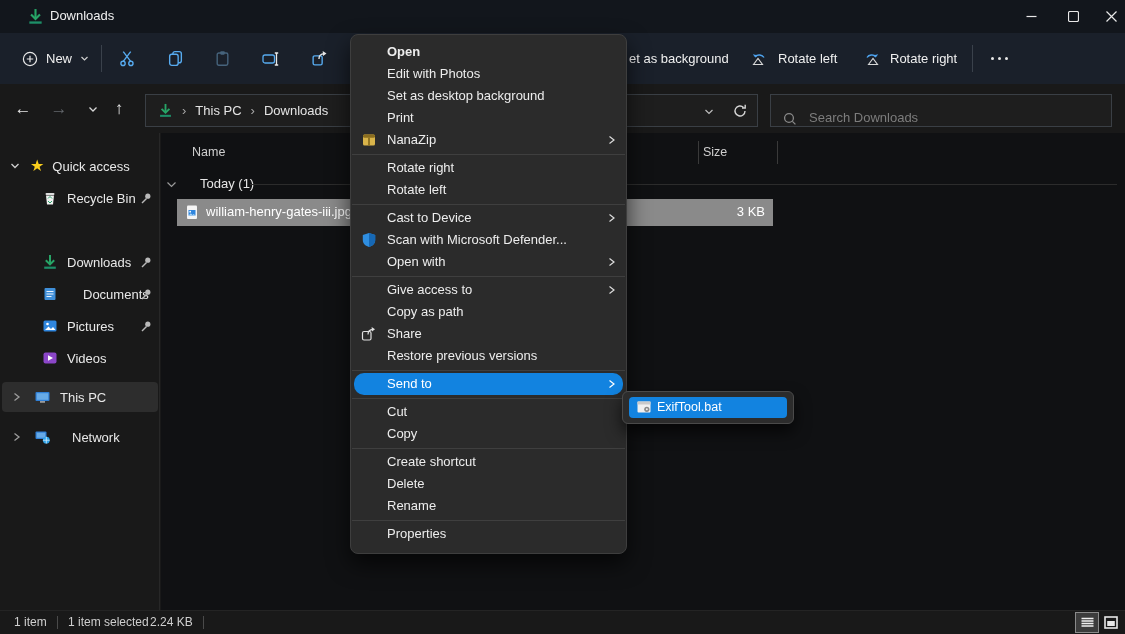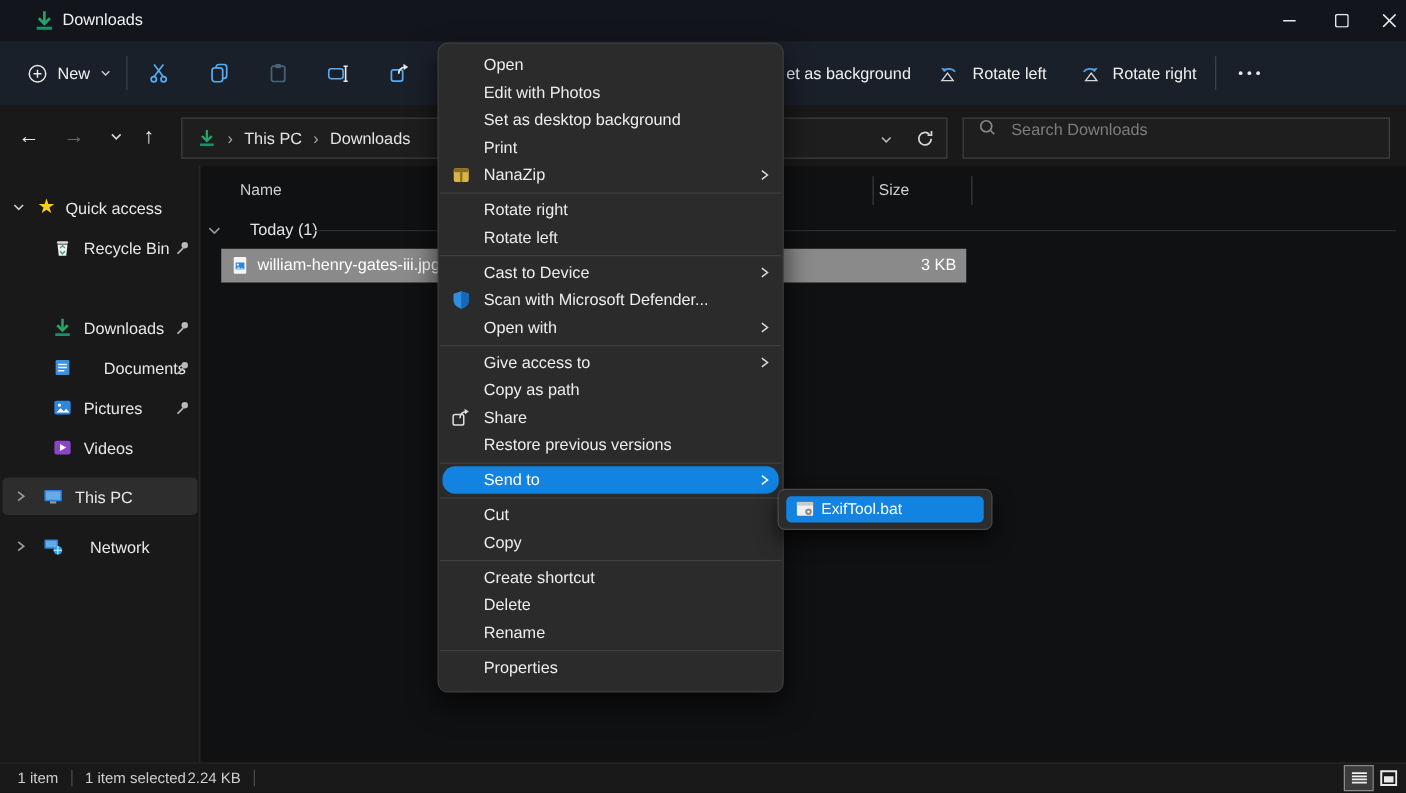--- a/index.html
+++ b/index.html
@@ -22,21 +22,21 @@
   .tbtn{position:absolute;top:9px;width:34px;height:33px;display:flex;align-items:center;justify-content:center;}
   .tlabelgrp{position:absolute;top:10px;height:31px;display:flex;align-items:center;gap:9px;font-size:13px;color:#f0f0f0;}
   .dots{display:flex;gap:4px;}
   .dots i{width:3px;height:3px;border-radius:50%;background:#e8e8e8;}
 
   
   .navrow{position:absolute;left:0;top:84px;width:1125px;height:49px;background:#191919;}
   .nbtn{position:absolute;top:10px;width:30px;height:30px;display:flex;align-items:center;justify-content:center;font-size:17px;color:#e6e6e6;}
   .addr{position:absolute;left:145px;top:10px;width:613px;height:33px;background:#1e1e1e;border:1px solid #3a3f45;box-sizing:border-box;display:flex;align-items:center;font-size:13px;color:#e4e4e4;}
   .crumb-sep{margin:0 9px;color:#a8a8a8;}
-  .searchbox{position:absolute;left:770px;top:10px;width:342px;height:33px;background:#1e1e1e;border:1px solid #3a3f45;box-sizing:border-box;display:flex;align-items:flex-start;padding-left:12px;gap:10px;}
+  .searchbox{position:absolute;left:770px;top:10px;width:342px;height:33px;background:#1e1e1e;border:1px solid #3a3f45;box-sizing:border-box;display:flex;align-items:flex-end;padding-left:12px;gap:10px;}
   .searchbox input{background:transparent;border:none;outline:none;color:#cfcfcf;font-size:13px;width:260px;font-family:inherit;}
   .searchbox input::placeholder{color:#7d7d7d;}
 
   
   .sidebar{position:absolute;left:0;top:133px;width:160px;height:477px;background:#191919;border-right:1px solid #272727;box-sizing:border-box;}
   .srow{position:absolute;left:2px;width:156px;height:30px;display:flex;align-items:center;font-size:13px;color:#e8e8e8;border-radius:4px;}
   .srow .pin{position:absolute;right:6px;top:9px;}
   .srow.sel{background:#2d2d2d;}
 
   
@@ -52,21 +52,21 @@
   
   .statusbar{position:absolute;left:0;top:610px;width:1125px;height:24px;background:#191919;border-top:1px solid #242424;box-sizing:border-box;font-size:12px;color:#cfcfcf;}
   .statusbar .seg{position:absolute;top:4px;}
   .sb-div{position:absolute;top:5px;width:1px;height:13px;background:#4a4a4a;}
   .viewbtn{position:absolute;top:2px;width:22px;height:19px;display:flex;align-items:center;justify-content:center;}
   .viewbtn.active{background:#3c3c3c;outline:1px solid #8a8a8a;}
 
   
   .ctx{position:absolute;left:350px;top:34px;width:277px;background:#2b2b2b;border:1px solid #3e3e3e;border-radius:8px;box-shadow:0 10px 22px rgba(0,0,0,.65);padding:6px 0 8px;z-index:20;box-sizing:border-box;}
   .ctx-item{position:relative;height:22px;line-height:22px;padding:0 26px 0 36px;font-size:13px;color:#ededed;white-space:nowrap;}
-  .ctx-item.b{font-weight:normal;}
+  .ctx-item.b{font-weight:bold;}
   .ctx-item .mi{position:absolute;left:10px;top:3px;}
   .ctx-item .sub{position:absolute;right:10px;top:6px;}
   .ctx-item.sel{background:#1283e0;border-radius:10px;margin:0 3px;padding-left:33px;color:#fff;}
   .ctx-item.sel .sub{right:7px;}
   .ctx-sep{height:1px;background:#3f3f3f;margin:2.5px 1px;}
 
   
   .submenu{position:absolute;left:622px;top:391px;width:172px;height:33px;background:#2c2c2c;border:1px solid:#4a4a4a;border:1px solid #4a4a4a;border-radius:6px;box-shadow:0 8px 16px rgba(0,0,0,.65);z-index:30;box-sizing:border-box;}
   .submenu .pill{position:absolute;left:6px;top:5px;width:158px;height:21px;background:#1283e0;border-radius:4px;line-height:21px;font-size:12.5px;color:#fff;padding-left:28px;box-sizing:border-box;white-space:nowrap;}
   .submenu .pill .mi{position:absolute;left:7px;top:2px;}

